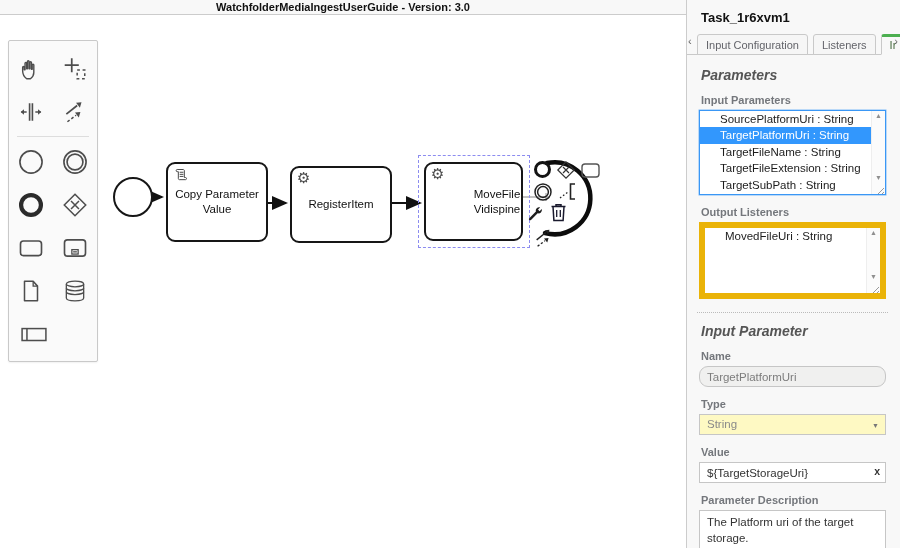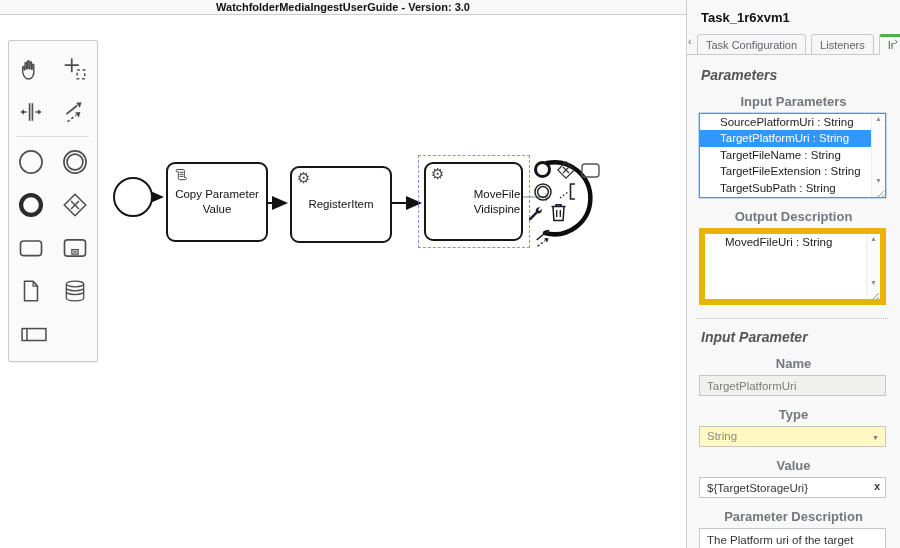--- a/index.html
+++ b/index.html
@@ -46,38 +46,38 @@
   .tabbar{position:relative;height:23px;border-bottom:1px solid #c9c9c9;white-space:nowrap;}
   .tscroll{position:absolute;top:4px;font-size:11px;color:#666;cursor:pointer;}
   .tsl{left:1px;} .tsr{right:2px;}
   .tabs{position:absolute;left:10px;bottom:-1px;display:flex;gap:5px;}
   .tab{border:1px solid #c9c9c9;border-bottom:1px solid #c9c9c9;border-radius:3px 3px 0 0;
     background:#f6f6f6;font-size:11px;color:#63646a;padding:4px 8px 3px 8px;cursor:pointer;}
   .tab.active{border-top:3px solid #4caf50;padding-top:2px;color:#44693c;background:#f8f8f8;
     border-bottom-color:#f8f8f8;max-width:15px;overflow:hidden;}
   .pcontent{padding:8px 14px 0 12px;}
   .phead{font-size:14px;font-weight:bold;font-style:italic;color:#555;margin:4px 0 2px 2px;}
-  .plabel{font-size:13px;font-weight:bold;color:#74777c;margin:11px 0 4px 2px;text-align:center;}
+  .plabel{font-size:11px;font-weight:bold;color:#74777c;margin:11px 0 4px 2px;}
   .listbox{position:relative;background:#fff;box-sizing:border-box;overflow:hidden;}
   .lb-in{border:1px solid #3a97f5;box-shadow:0 0 0 .5px #7db9f7;height:85px;}
   .lb-out{border:6px solid #eab308;height:77px;}
   .li{font-size:11.5px;color:#1c1c1c;line-height:16.4px;padding:0 20px;white-space:nowrap;
     overflow:hidden;cursor:default;}
   .li.sel{background:#3297fd;color:#fff;}
   .sbar{position:absolute;right:0;top:0;bottom:0;width:13px;display:flex;flex-direction:column;
     align-items:center;background:#fbfbfb;border-left:1px solid #eee;}
   .sarr{font-size:7px;color:#8f8f8f;line-height:10px;cursor:pointer;}
   .sspace{flex:1;}
   .grip{width:11px;height:11px;align-self:flex-end;cursor:nwse-resize;}
   .dotsep{border-top:1px dotted #bbb;margin:13px -2px 0 -2px;}
   .fld{position:relative;box-sizing:border-box;width:100%;height:21px;border:1px solid #c6c6c6;
     background:#fef9c3;font-size:11.5px;color:#333;}
   input.fldi{box-sizing:border-box;width:100%;height:21px;border:1px solid #c6c6c6;background:#fff;
     font-size:11.5px;color:#333;padding:0 16px 0 7px;font-family:"Liberation Sans",sans-serif;}
-  input.fldi:disabled,.fld.dis{background:#f0f0ef;color:#7d7d7d;}
+  input.fldi:disabled,.fld.dis{background:#f0f0ef;color:#7d7d7d;border-radius:9px;}
   .fld .ftxt{position:absolute;left:7px;top:3px;}
   .selarrow{position:absolute;right:6px;top:7px;font-size:7px;color:#777;}
   .clearx{position:absolute;right:6px;top:3px;font-size:10.5px;font-weight:bold;color:#333;cursor:pointer;}
   .descbox{box-sizing:border-box;width:100%;height:46px;border:1px solid #c6c6c6;background:#fff;
     font-size:11.5px;color:#333;padding:4px 7px;line-height:1.35;resize:none;
     font-family:"Liberation Sans",sans-serif;}
   .valwrap{position:relative;}
 </style>
 </head>
 <body>
@@ -272,21 +272,21 @@
   <div class="hdr">
     <span>WatchfolderMediaIngestUserGuide - Version: 3.0</span>
   </div>
 
   <div class="panel">
     <div class="ptitle">Task_1r6xvm1</div>
 
     <div class="tabbar">
       <span class="tscroll tsl">‹</span>
       <div class="tabs">
-        <span class="tab">Task Configuration</span>
+        <span class="tab">Input Configuration</span>
         <span class="tab">Listeners</span>
         <span class="tab active">Ir</span>
       </div>
       <span class="tscroll tsr">›</span>
     </div>
 
     <div class="pcontent">
       <div class="phead">Parameters</div>
 
       <div class="plabel">Input Parameters</div>
@@ -299,21 +299,21 @@
         <div class="sbar">
           <span class="sarr">▲</span>
           <span class="sspace"></span>
           <span class="sarr">▼</span>
           <span class="grip"><svg width="11" height="11">
                 <path d="M10 2 2 10M10 6 6 10" stroke="#999" stroke-width="1"></path>
               </svg></span>
         </div>
       </div>
 
-      <div class="plabel">Output Description</div>
+      <div class="plabel">Output Listeners</div>
       <div class="listbox lb-out">
         <div class="li">MovedFileUri : String</div>
         <div class="sbar">
           <span class="sarr">▲</span>
           <span class="sspace"></span>
           <span class="sarr">▼</span>
           <span class="grip"><svg width="11" height="11">
                 <path d="M10 2 2 10M10 6 6 10" stroke="#999" stroke-width="1"></path>
               </svg></span>
         </div>

